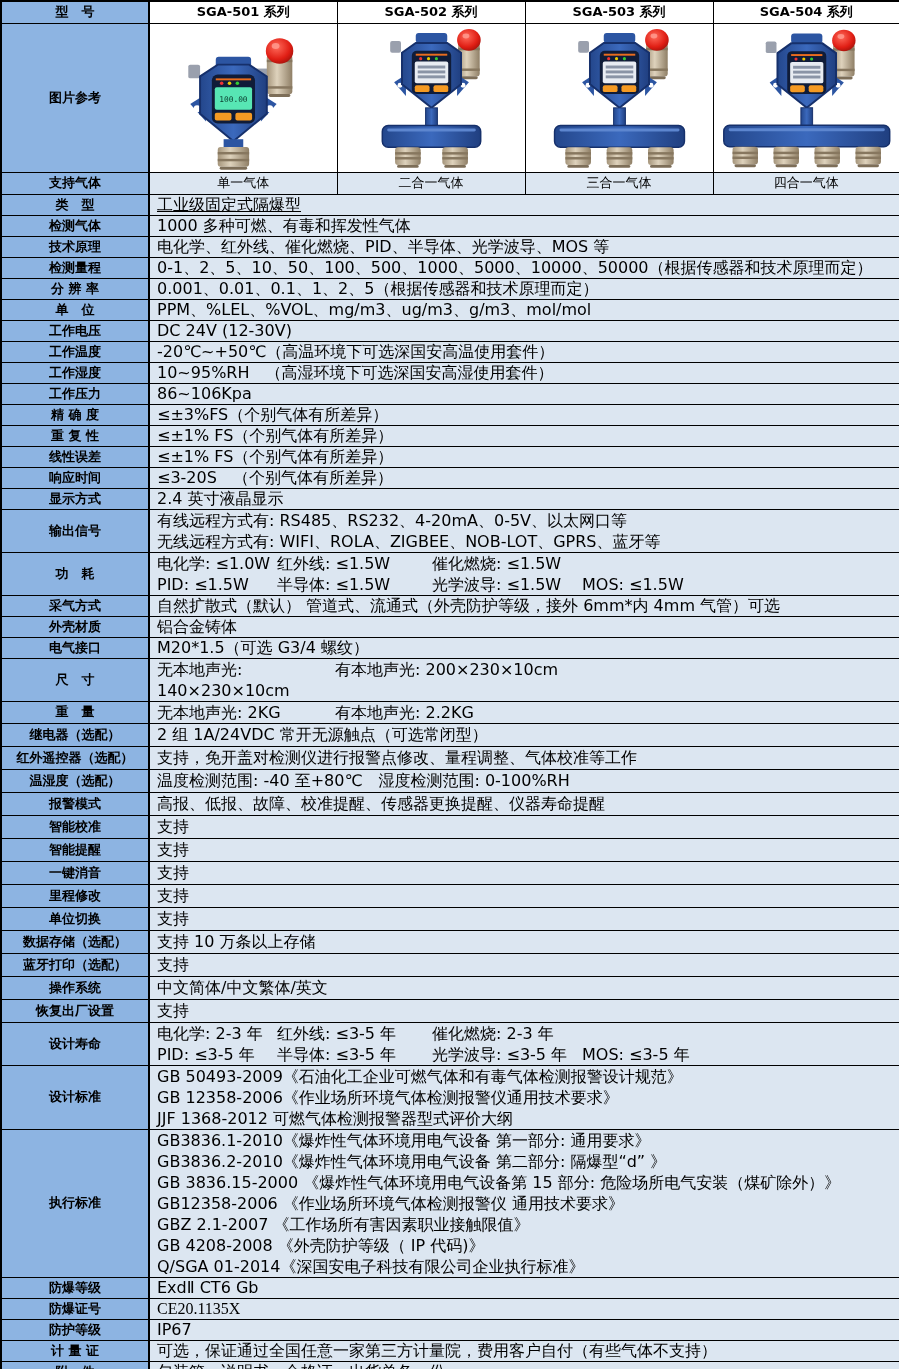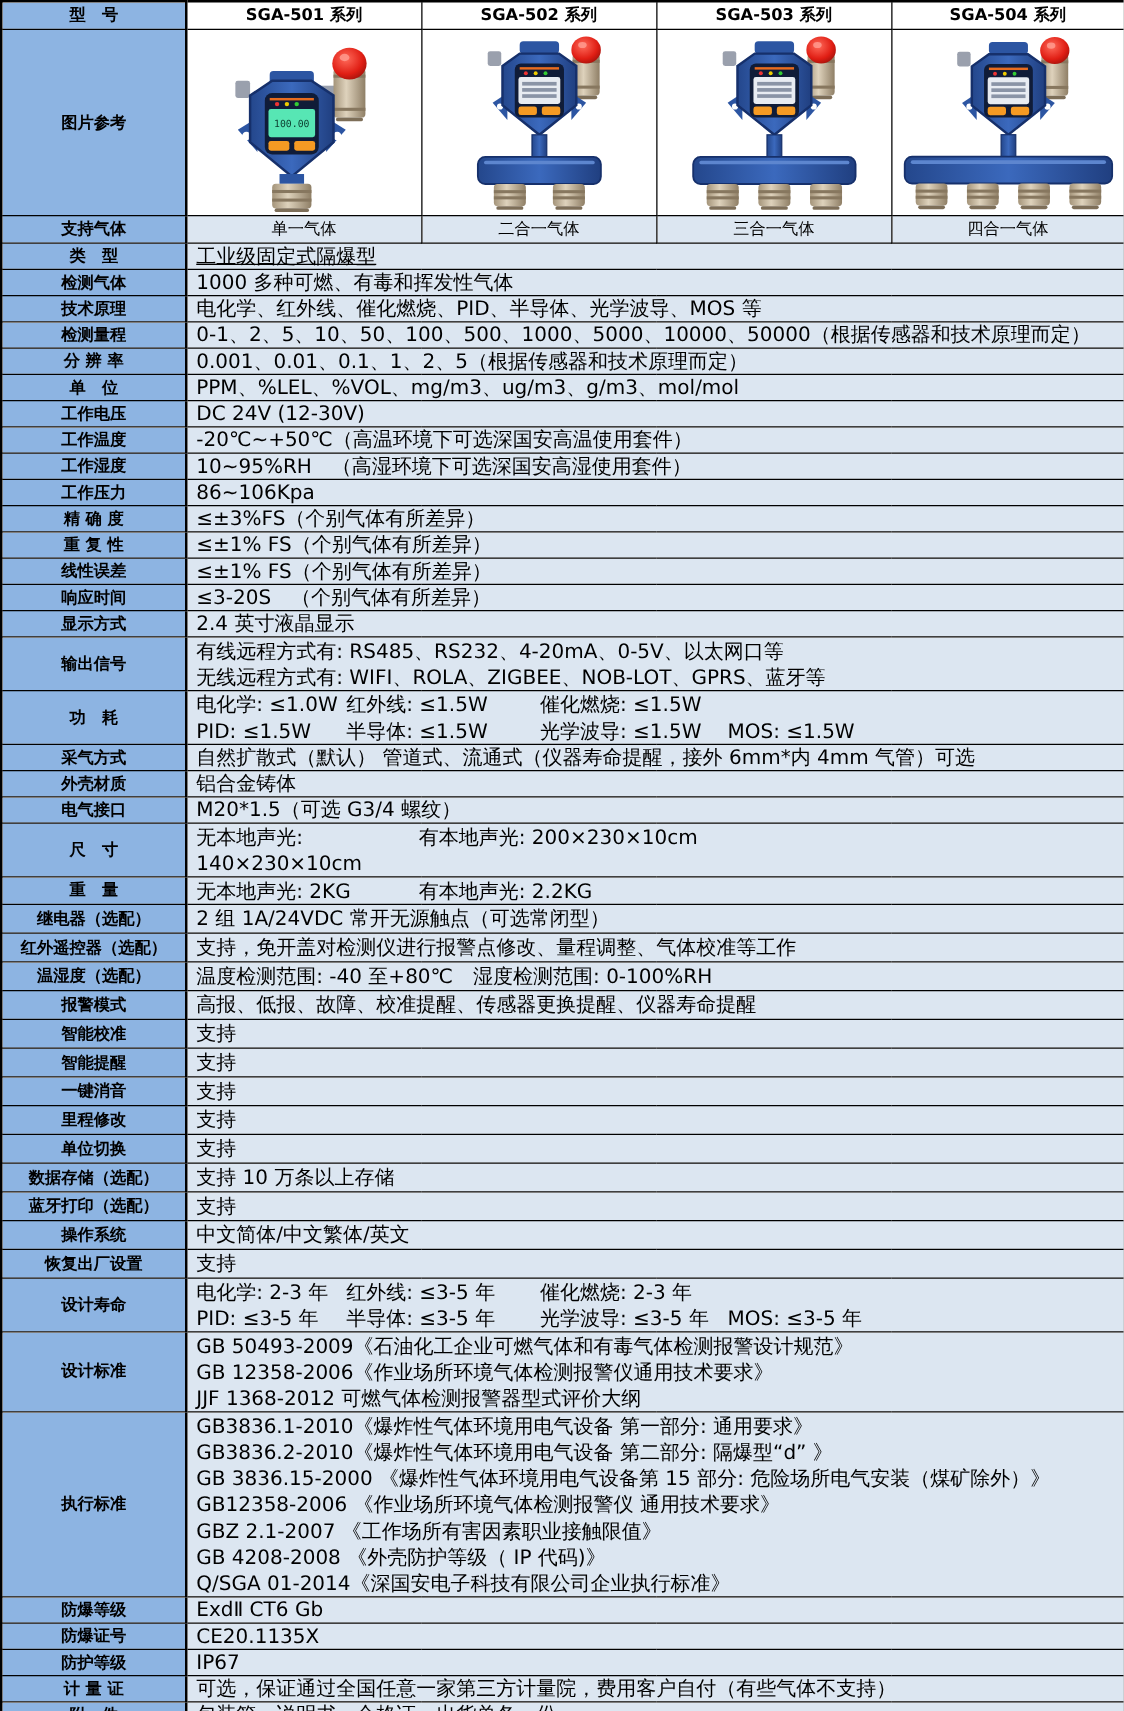--- a/index.html
+++ b/index.html
@@ -354,21 +354,21 @@
         <tr style="height: 42px;">
           <th class="label">输出信号</th>
           <td class="content" colspan="4"><div class="line">有线远程方式有: RS485、RS232、4-20mA、0-5V、以太网口等</div><div class="line">无线远程方式有: WIFI、ROLA、ZIGBEE、NOB-LOT、GPRS、蓝牙等</div></td>
         </tr>
         <tr style="height: 42px;">
           <th class="label">功　耗</th>
           <td class="content" colspan="4"><div class="line"><span class="seg seg-q0">电化学: ≤1.0W</span><span class="seg seg-q1">红外线: ≤1.5W</span><span class="seg">催化燃烧: ≤1.5W</span></div><div class="line"><span class="seg seg-q0">PID: ≤1.5W</span><span class="seg seg-q1">半导体: ≤1.5W</span><span class="seg seg-q2">光学波导: ≤1.5W</span><span class="seg">MOS: ≤1.5W</span></div></td>
         </tr>
         <tr style="height: 21px;">
           <th class="label">采气方式</th>
-          <td class="content" colspan="4"><span>自然扩散式（默认） 管道式、流通式（仪器寿命提醒，接外 6mm*内 4mm 气管）可选</span></td>
+          <td class="content" colspan="4"><span>自然扩散式（默认） 管道式、流通式（外壳防护等级，接外 6mm*内 4mm 气管）可选</span></td>
         </tr>
         <tr style="height: 21px;">
           <th class="label">外壳材质</th>
           <td class="content" colspan="4"><span>铝合金铸体</span></td>
         </tr>
         <tr style="height: 21px;">
           <th class="label">电气接口</th>
           <td class="content" colspan="4"><span>M20*1.5（可选 G3/4 螺纹）</span></td>
         </tr>
         <tr style="height: 21px;">
@@ -440,21 +440,21 @@
           <td class="content" colspan="4"><div class="line">GB 50493-2009《石油化工企业可燃气体和有毒气体检测报警设计规范》</div><div class="line">GB 12358-2006《作业场所环境气体检测报警仪通用技术要求》</div><div class="line">JJF 1368-2012 可燃气体检测报警器型式评价大纲</div></td>
         </tr>
         <tr style="height: 147px;">
           <th class="label">执行标准</th>
           <td class="content" colspan="4"><div class="line">GB3836.1-2010《爆炸性气体环境用电气设备 第一部分: 通用要求》</div><div class="line">GB3836.2-2010《爆炸性气体环境用电气设备 第二部分: 隔爆型“d” 》</div><div class="line">GB 3836.15-2000 《爆炸性气体环境用电气设备第 15 部分: 危险场所电气安装（煤矿除外）》</div><div class="line">GB12358-2006 《作业场所环境气体检测报警仪 通用技术要求》</div><div class="line">GBZ 2.1-2007 《工作场所有害因素职业接触限值》</div><div class="line">GB 4208-2008 《外壳防护等级（ IP 代码)》</div><div class="line">Q/SGA 01-2014《深国安电子科技有限公司企业执行标准》</div></td>
         </tr>
         <tr style="height: 20px;">
           <th class="label">防爆等级</th>
           <td class="content" colspan="4"><span>ExdⅡ CT6 Gb</span></td>
         </tr>
-        <tr style="height: 20px;">
+        <tr style="height: 20px; font-family: Liberation Serif, serif;">
           <th class="label">防爆证号</th>
           <td class="content" colspan="4"><span>CE20.1135X</span></td>
         </tr>
         <tr style="height: 20px;">
           <th class="label">防护等级</th>
           <td class="content" colspan="4"><span>IP67</span></td>
         </tr>
         <tr style="height: 20px;">
           <th class="label">计 量 证</th>
           <td class="content" colspan="4"><span>可选，保证通过全国任意一家第三方计量院，费用客户自付（有些气体不支持）</span></td>

